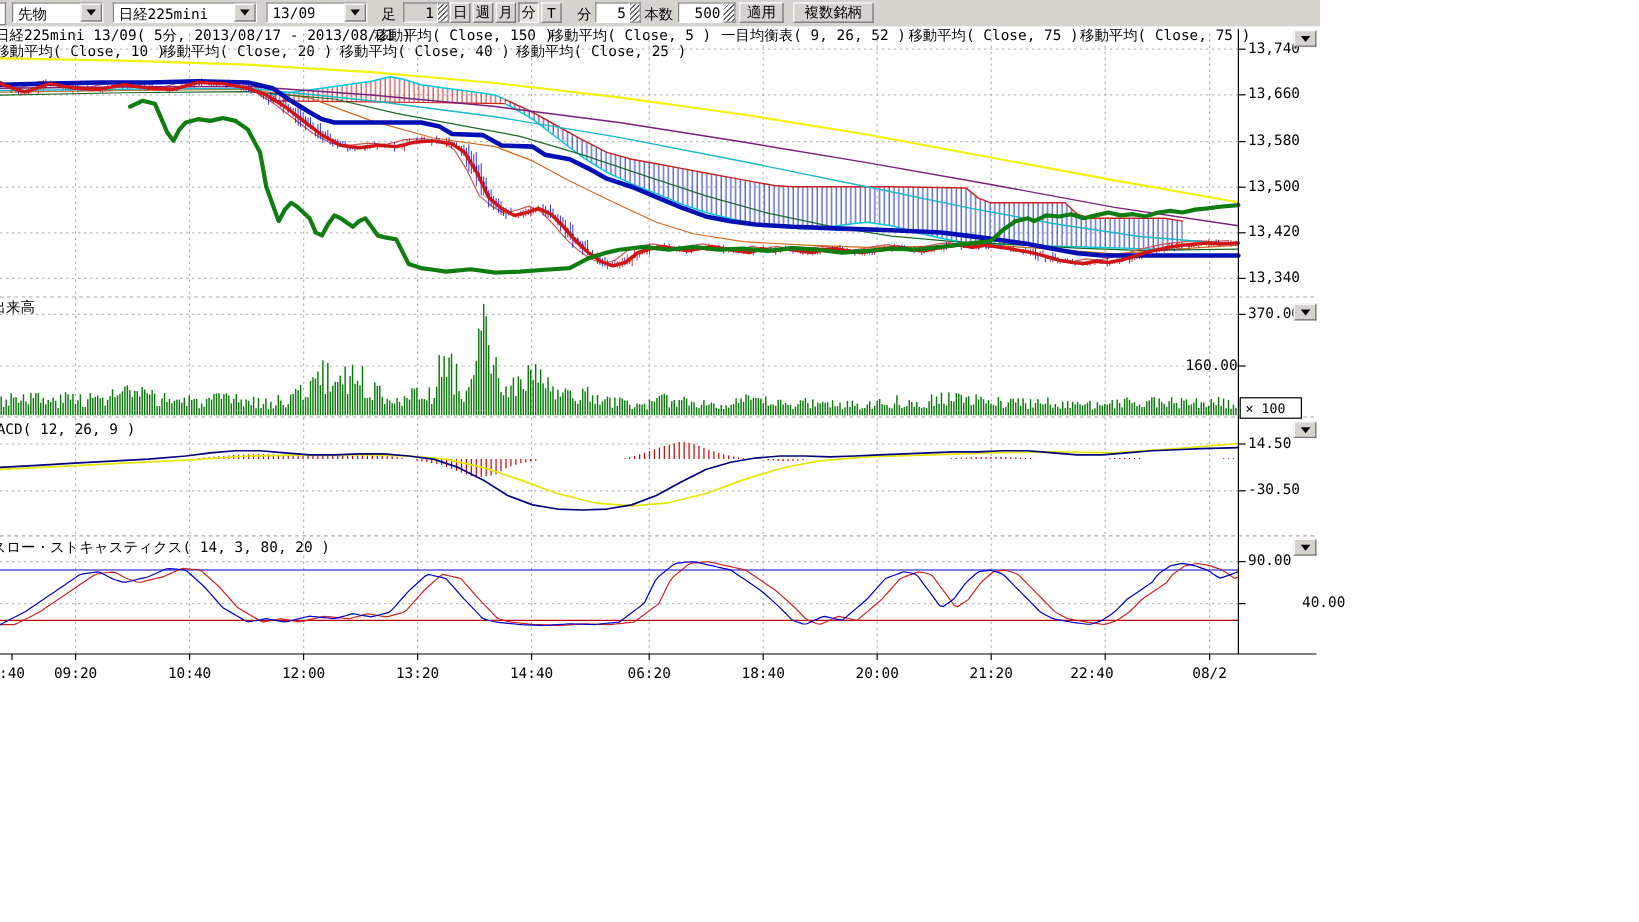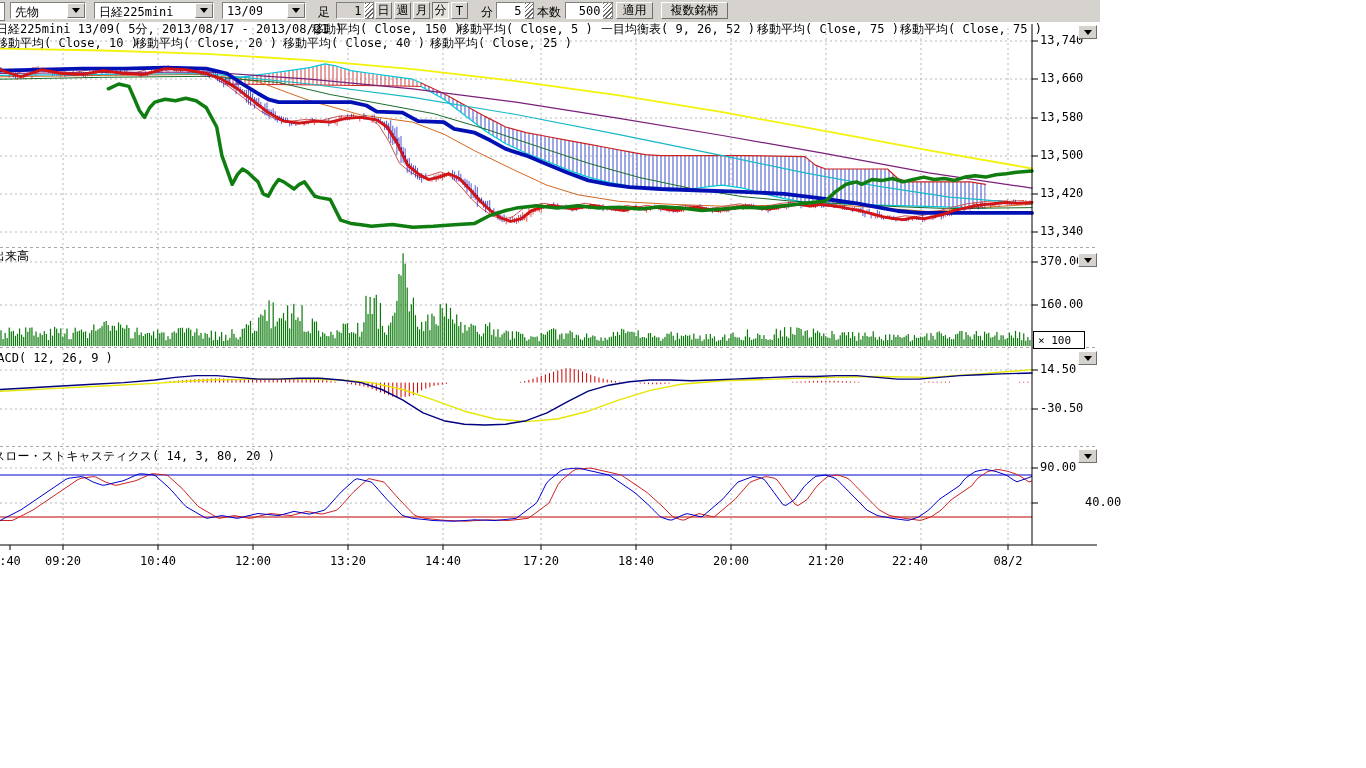--- a/index.html
+++ b/index.html
@@ -108,34 +108,34 @@
   <div class="x100">× 100</div>
 
   <div id="axis-layer">
       <div class="axlbl" style="left: 1040px; top: 34px;">13,740</div>
       <div class="axlbl" style="left: 1040px; top: 72px;">13,660</div>
       <div class="axlbl" style="left: 1040px; top: 111px;">13,580</div>
       <div class="axlbl" style="left: 1040px; top: 149px;">13,500</div>
       <div class="axlbl" style="left: 1040px; top: 187px;">13,420</div>
       <div class="axlbl" style="left: 1040px; top: 225px;">13,340</div>
       <div class="axlbl" style="left: 1040px; top: 255px;">370.00</div>
-      <div class="axlbl" style="left: 1040px; top: 298px;">160.00</div>
+      <div class="axlbl" style="left: 988px; top: 298px;">160.00</div>
       <div class="axlbl" style="left: 1040px; top: 363px;">14.50</div>
       <div class="axlbl" style="left: 1040px; top: 402px;">-30.50</div>
       <div class="axlbl" style="left: 1040px; top: 461px;">90.00</div>
       <div class="axlbl" style="left: 1085px; top: 496px;">40.00</div>
     </div>
   <div id="xaxis-layer">
       <div class="xlbl" style="left: 10px; top: 555px;">:40</div>
       <div class="xlbl" style="left: 63px; top: 555px;">09:20</div>
       <div class="xlbl" style="left: 158px; top: 555px;">10:40</div>
       <div class="xlbl" style="left: 253px; top: 555px;">12:00</div>
       <div class="xlbl" style="left: 348px; top: 555px;">13:20</div>
       <div class="xlbl" style="left: 443px; top: 555px;">14:40</div>
-      <div class="xlbl" style="left: 541px; top: 555px;">17:20</div>
+      <div class="xlbl" style="left: 541px; top: 555px;">06:20</div>
       <div class="xlbl" style="left: 636px; top: 555px;">18:40</div>
       <div class="xlbl" style="left: 731px; top: 555px;">20:00</div>
       <div class="xlbl" style="left: 826px; top: 555px;">21:20</div>
       <div class="xlbl" style="left: 910px; top: 555px;">22:40</div>
       <div class="xlbl" style="left: 1008px; top: 555px;">08/2</div>
     </div>
   <div id="ddbtn-layer">
       <button class="ddbtn" style="top: 25px;">
         <span class="tri"></span>
       </button>

